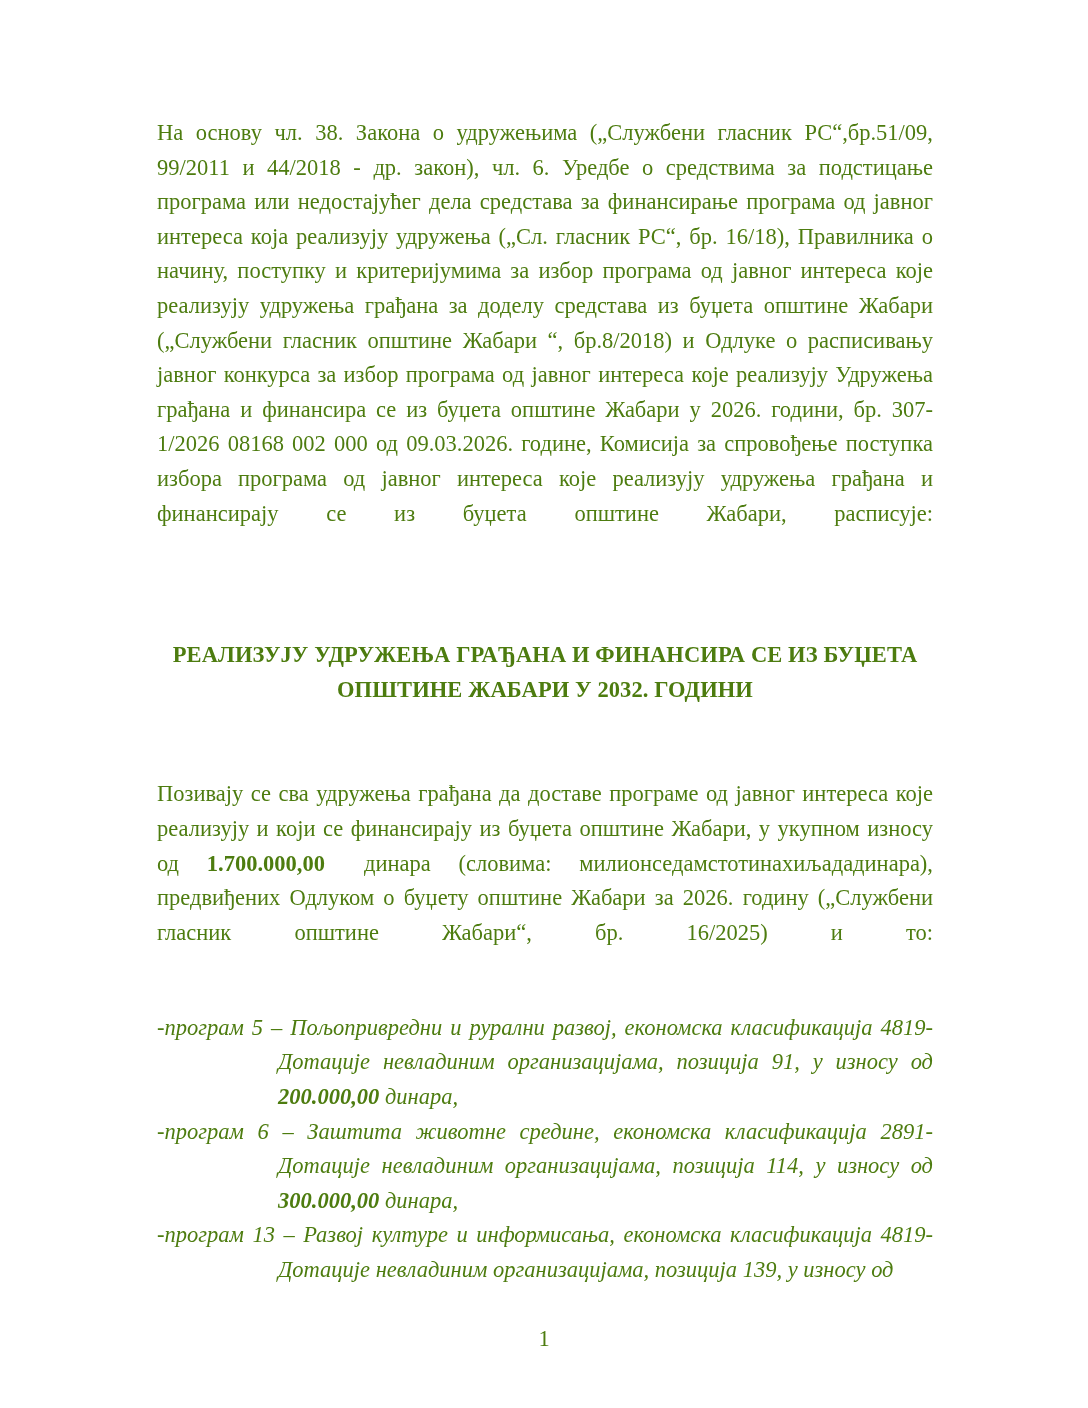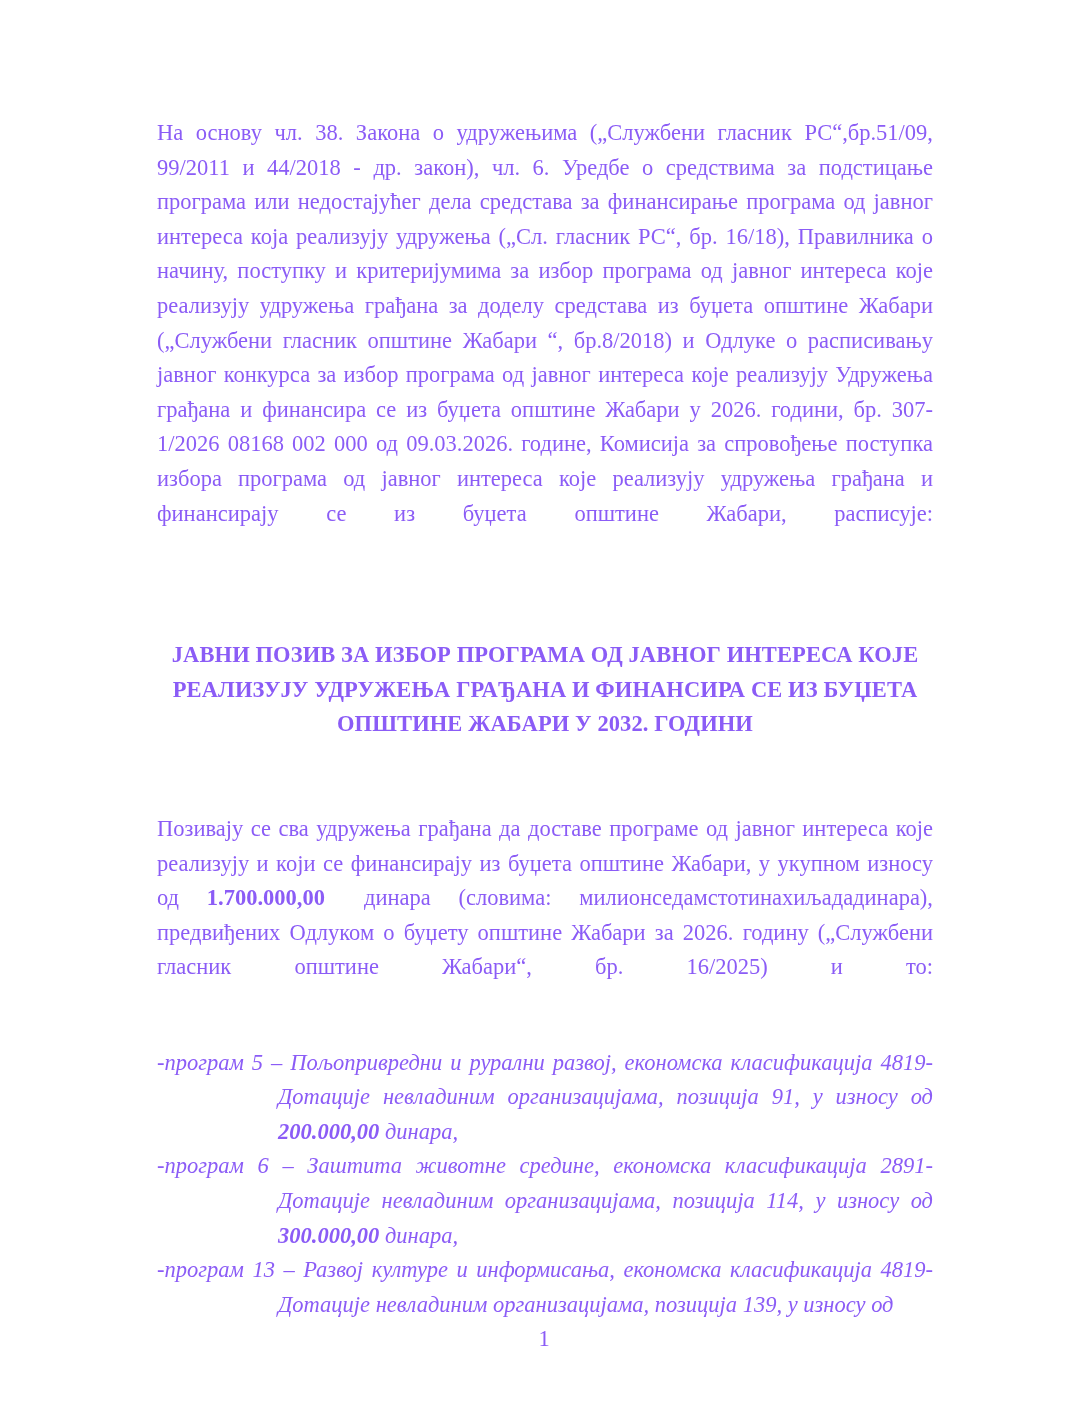--- a/index.html
+++ b/index.html
@@ -8,21 +8,21 @@
     background: #ffffff;
   }
   .page {
     position: relative;
     width: 1088px;
     height: 1408px;
     background: #ffffff;
     margin: 0 auto;
     overflow: hidden;
     font-family: "Liberation Serif", "DejaVu Serif", serif;
-    color: #8b5cf6;
+    color: #4d7c0f;
   }
   .content {
     position: absolute;
     left: 157px;
     top: 116px;
     width: 776px;
   }
   p {
     margin: 0;
     font-size: 22.5px;
@@ -101,21 +101,20 @@
 
 <div class="page">
 
   <div class="content">
 
     <p class="intro">На основу чл. 38. Закона о удружењима („Службени гласник РС“,бр.51/09, 99/2011 и 44/2018 - др. закон), чл. 6. Уредбе о средствима за подстицање програма или недостајућег дела средстава за финансирање програма од јавног интереса која реализују удружења („Сл. гласник РС“, бр. 16/18), Правилника о начину, поступку и критеријумима за избор програма од јавног интереса које реализују удружења грађана за доделу средстава из буџета општине Жабари („Службени гласник општине Жабари “, бр.8/2018) и Одлуке о расписивању јавног конкурса за избор програма од јавног интереса које реализују Удружења грађана и финансира се из буџета општине Жабари у 2026. години, бр. 307-1/2026 08168 002 000 од 09.03.2026. године, Комисија за спровођење поступка избора програма од јавног интереса које реализују удружења грађана и финансирају се из буџета општине Жабари, расписује:</p>
 
     <div class="spacer-title"></div>
 
     <div>
-      <p class="doc-title">ЈАВНИ ПОЗИВ ЗА ИЗБОР ПРОГРАМА ОД ЈАВНОГ ИНТЕРЕСА КОЈЕ</p>
       <p class="doc-title">РЕАЛИЗУЈУ УДРУЖЕЊА ГРАЂАНА И ФИНАНСИРА СЕ ИЗ БУЏЕТА</p>
       <p class="doc-title">ОПШТИНЕ ЖАБАРИ  У 2032. ГОДИНИ</p>
     </div>
 
     <div class="spacer-section"></div>
 
 
     <div class="spacer-after-heading"></div>
 
     <p class="intro"><span>Позивају се сва удружења грађана да доставе програме од јавног интереса које реализују и који се финансирају из буџета општине Жабари, у укупном износу од </span><b>1.700.000,00</b><span class="nbsp-gap"></span><span> динара (словима: милионседамстотинахиљададинара), предвиђених Одлуком о буџету општине Жабари за 2026. годину („Службени гласник општине Жабари“, бр. 16/2025) и то:</span></p>

